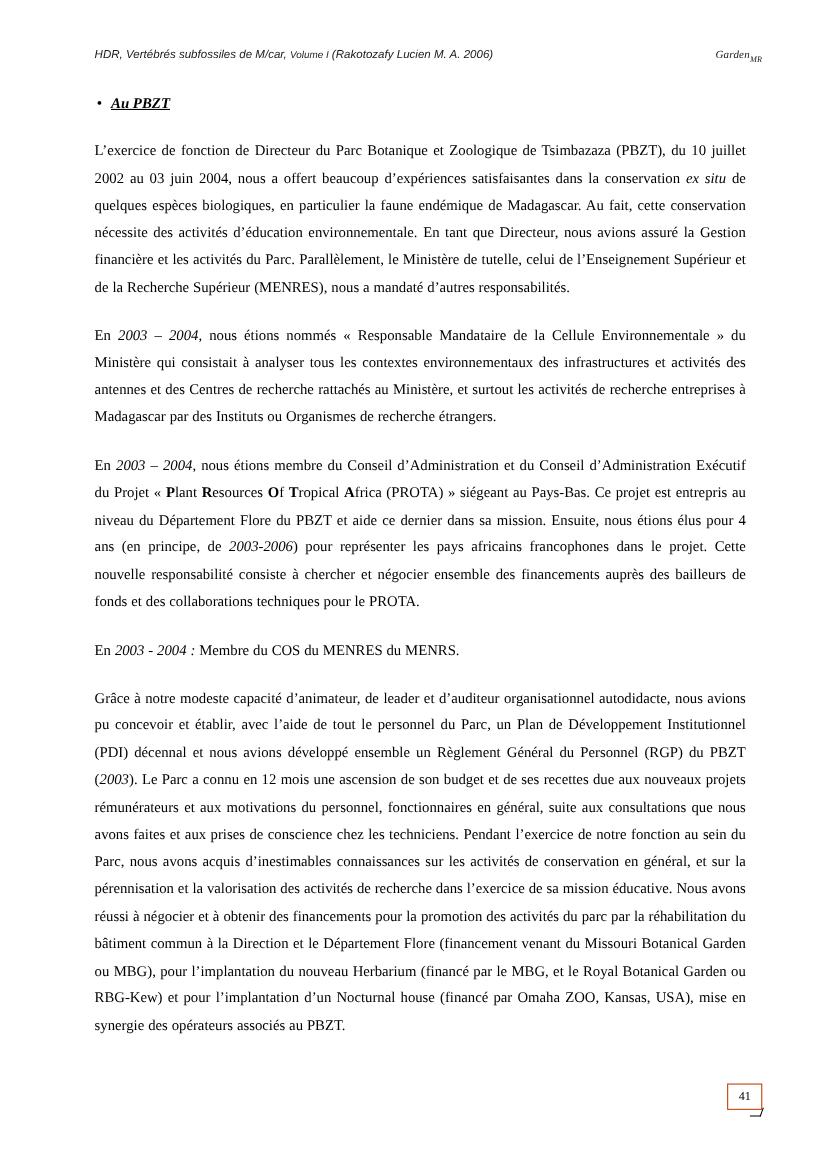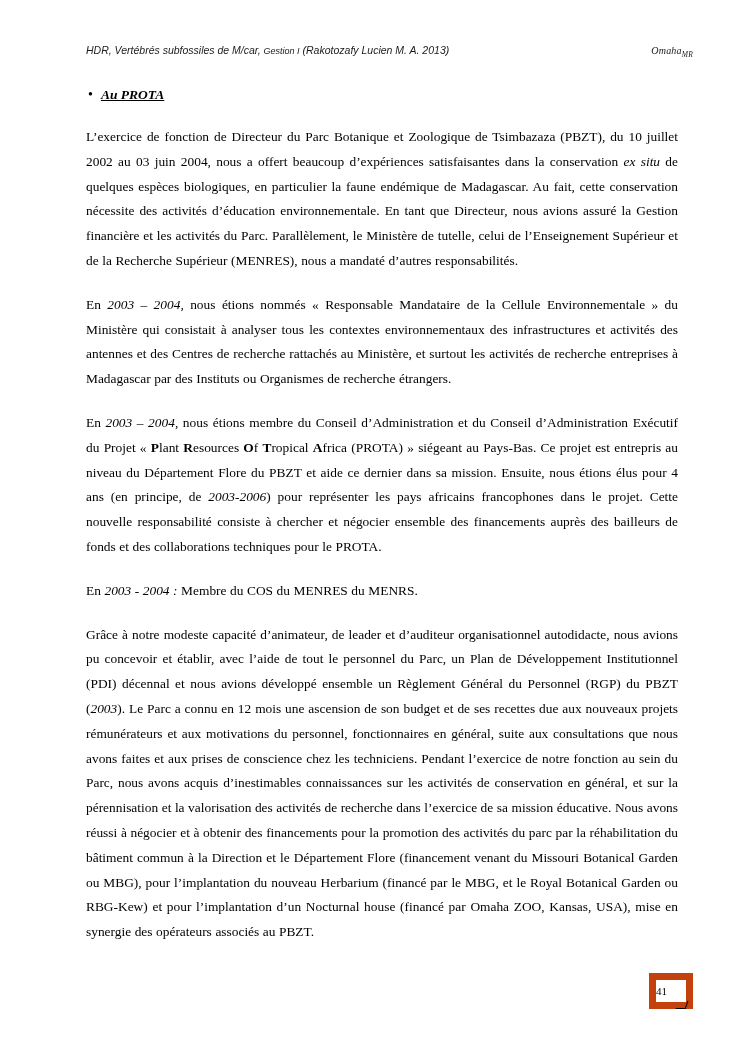--- a/index.html
+++ b/index.html
@@ -79,24 +79,25 @@
   .bi { font-weight: normal; font-style: italic; }
   .b  { font-weight: bold; }
   .i  { font-style: italic; }
   
   .page-number {
     position: absolute;
     right: 52px;
     bottom: 44px;
     width: 30px;
     height: 22px;
-    border: 7px solid #c2410c;
+    border: 1px solid #c2410c;
     font-size: 11px;
     display: flex;
     align-items: center;
+    justify-content: center;
     font-family: "Liberation Serif", serif;
   }
   .page-number::after {
     content: "";
     position: absolute;
     right: -1px;
     bottom: -7px;
     width: 9px;
     height: 7px;
     border-right: 1px solid #000;
@@ -104,29 +105,29 @@
     transform: skewX(-20deg);
   }
 </style>
 </head>
 <body>
 
 <div class="page">
 
   <div class="header">
     <div class="header-left">
-      <span>HDR, Vertébrés subfossiles de M/car, </span><span class="sub-small">Gestion I</span><span> (Rakotozafy Lucien M. A. 2013)</span>
+      <span>HDR, Vertébrés subfossiles de M/car, </span><span class="sub-small">Volume I</span><span> (Rakotozafy Lucien M. A. 2006)</span>
     </div>
     <div class="header-right">
-      <span>Omaha</span><span class="sub">MR</span>
+      <span>Garden</span><span class="sub">MR</span>
     </div>
   </div>
 
   <div class="bullet-head">
-    <span class="dot">•</span><span class="title">Au PROTA</span>
+    <span class="dot">•</span><span class="title">Au PBZT</span>
   </div>
 
   <p class="para">
     <span>L’exercice de fonction de Directeur du Parc Botanique et Zoologique de Tsimbazaza (PBZT), du 10 juillet 2002 au 03 juin 2004, nous a offert beaucoup d’expériences satisfaisantes dans la conservation </span><span class="i">ex situ</span><span> de quelques espèces biologiques, en particulier la faune endémique de Madagascar. Au fait, cette conservation nécessite des activités d’éducation environnementale. En tant que Directeur, nous avions assuré la Gestion financière et les activités du Parc. Parallèlement, le Ministère de tutelle, celui de l’Enseignement Supérieur et de la Recherche Supérieur (MENRES), nous a mandaté d’autres responsabilités.</span>
   </p>
 
   <p class="para">
     <span>En </span><span class="bi">2003 – 2004,</span><span> nous étions nommés « Responsable Mandataire de la Cellule Environnementale » du Ministère qui consistait à analyser tous les contextes environnementaux des infrastructures et activités des antennes et des Centres de recherche rattachés au Ministère, et surtout les activités de recherche entreprises à Madagascar par des Instituts ou Organismes de recherche étrangers.</span>
   </p>
 

